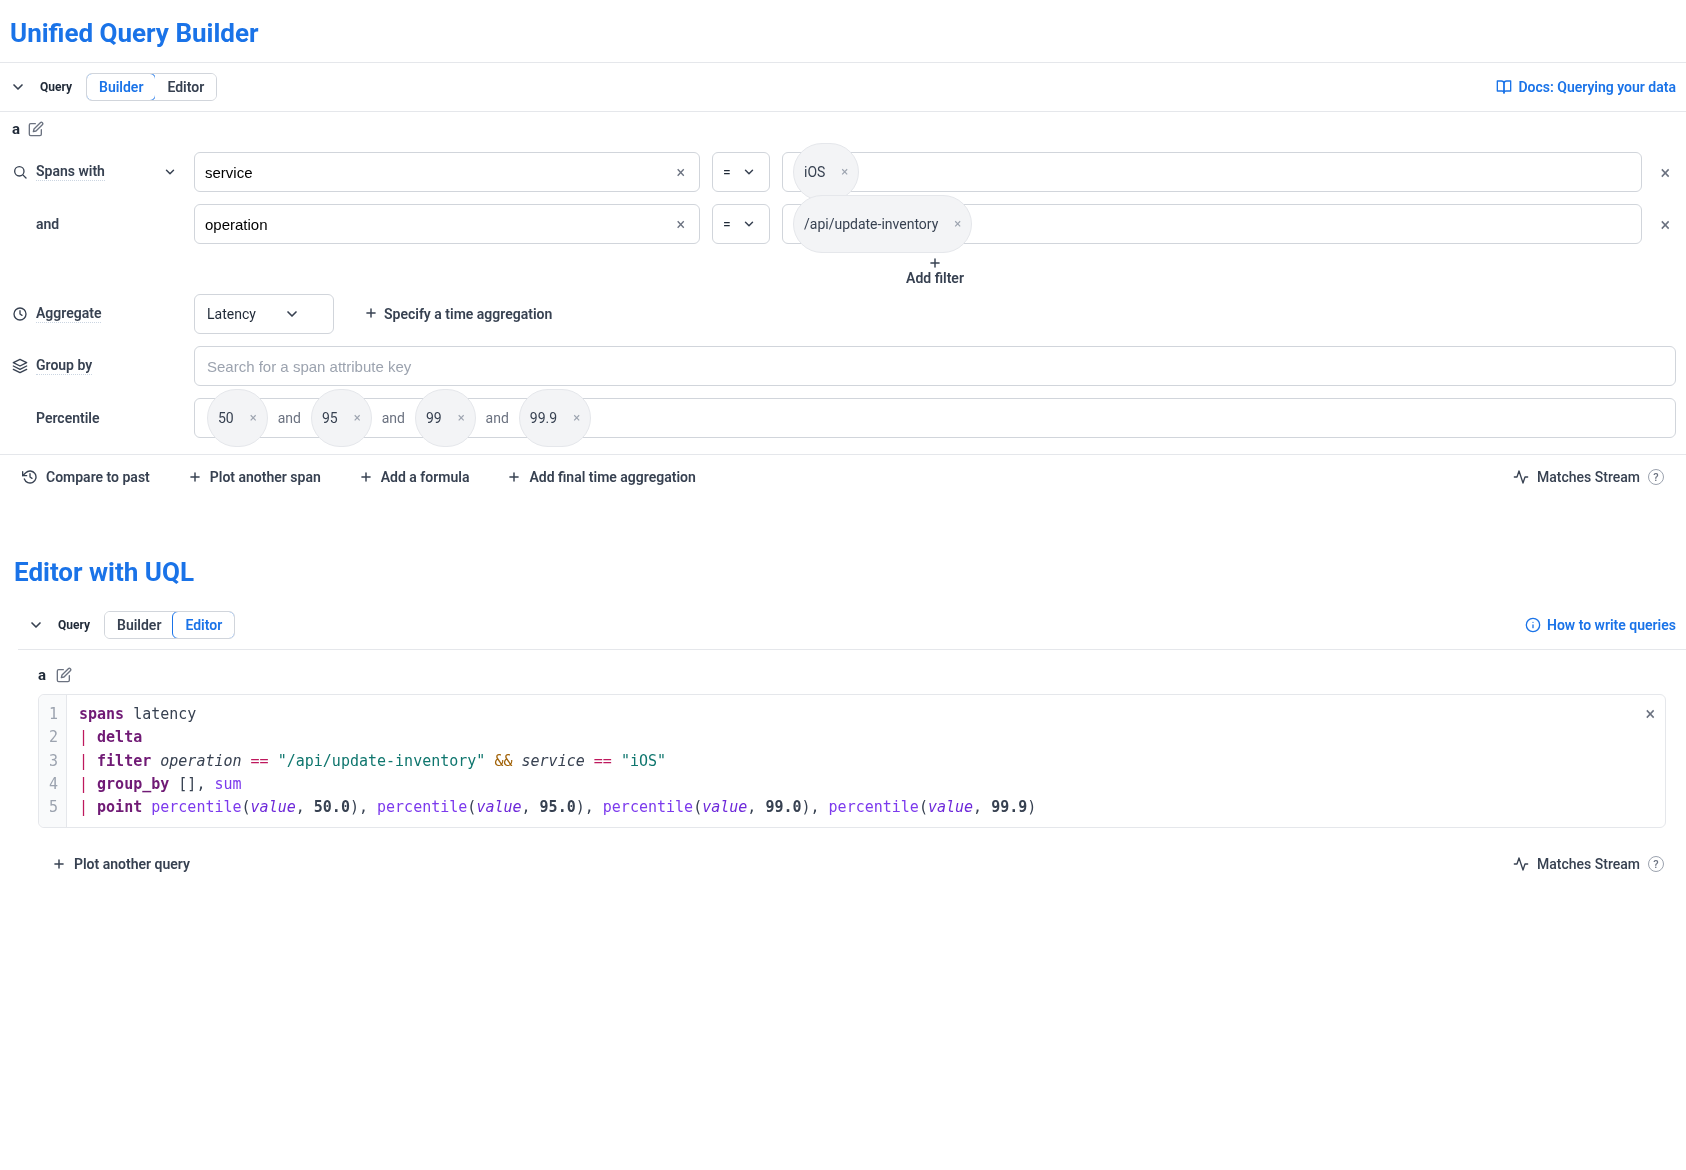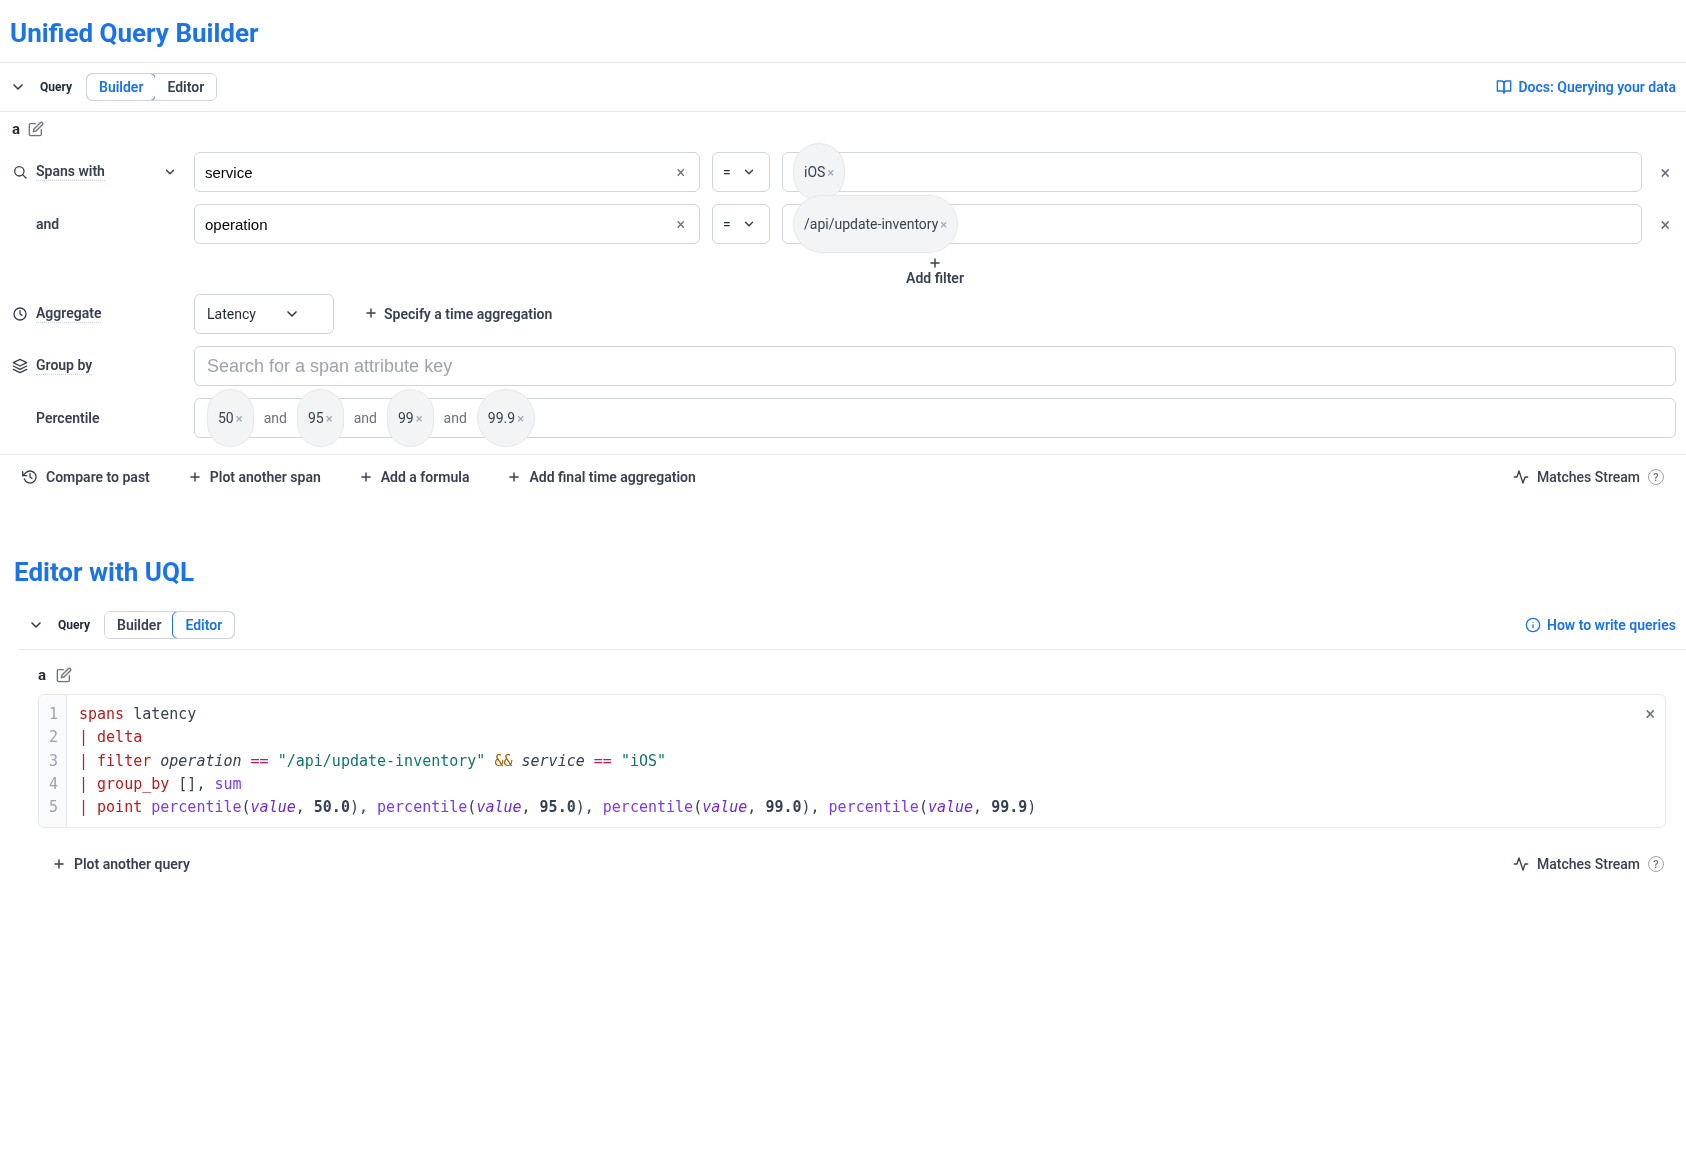--- a/index.html
+++ b/index.html
@@ -138,22 +138,22 @@
   height: 40px;
   border: 1px solid #d1d5db;
   border-radius: 6px;
   display: flex;
   align-items: center;
   padding: 0 10px;
   gap: 8px;
 }
 .chip {
   display: inline-flex;
-  align-items: center;
-  gap: 2px;
+  align-items: flex-start;
+  gap: 16px;
   background: #f3f4f6;
   border: 1px solid #e5e7eb;
   border-radius: 999px;
   padding: 20px 10px;
   font-size: 14px;
   color: #374151;
 }
 .chip .chip-x { color: #9ca3af; font-size: 13px; cursor: pointer; }
 .row-trailing-x {
   color: #6b7280; font-size: 18px; cursor: pointer; padding: 0 6px;
@@ -192,21 +192,21 @@
 .groupby-input {
   flex: 1;
   height: 40px;
   border: 1px solid #d1d5db;
   border-radius: 6px;
   display: flex; align-items: center;
   padding: 0 12px;
 }
 .groupby-input input {
   border: none; outline: none; width: 100%;
-  font-size: 18px; color: #374151;
+  font-size: 15px; color: #374151;
 }
 .groupby-input input::placeholder { color: #9ca3af; }
 .percentile-field {
   flex: 1;
   height: 40px;
   border: 1px solid #d1d5db;
   border-radius: 6px;
   display: flex; align-items: center;
   padding: 0 12px;
   gap: 10px;
@@ -284,21 +284,21 @@
   font-size: 15px;
   line-height: 1.55;
   white-space: pre;
   flex: 1;
 }
 .code-close {
   position: absolute;
   top: 8px; right: 10px;
   color: #6b7280; font-size: 18px; cursor: pointer;
 }
-.tok-kw { color: #b91c1c; }
+.tok-kw { color: #701a75; font-weight: bold; }
 .tok-ident { color: #374151; }
 .tok-pipe { color: #be185d; }
 .tok-ital { font-style: italic; color: #374151; }
 .tok-op { color: #be185d; }
 .tok-str { color: #0f766e; }
 .tok-amp { color: #a16207; }
 .tok-fn { color: #7c3aed; }
 .tok-arg-ital { font-style: italic; color: #6d28d9; }
 .tok-num { color: #374151; font-weight: bold; }
 .tok-punc { color: #374151; }

